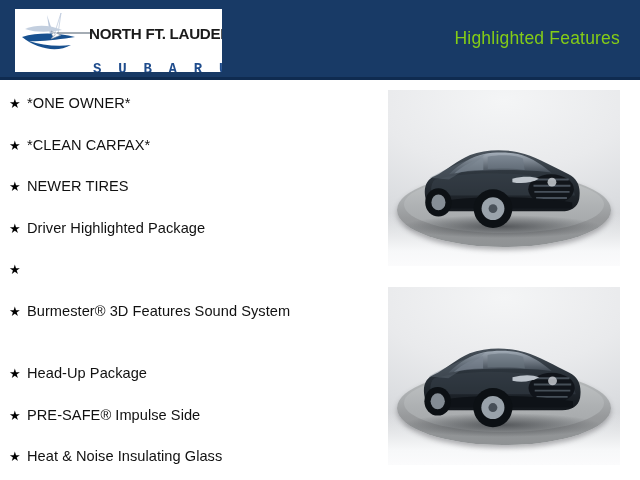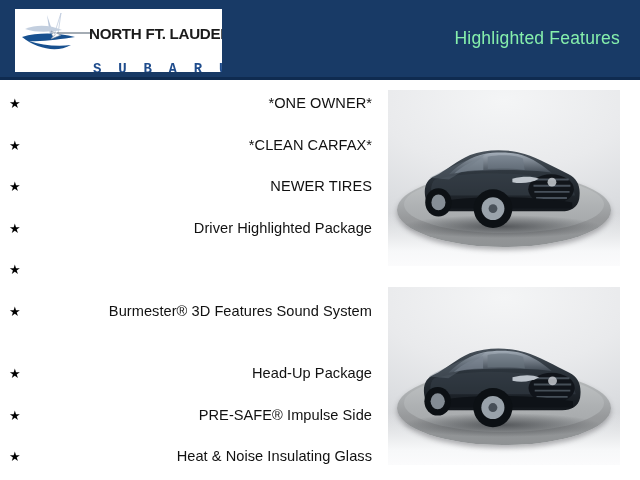--- a/index.html
+++ b/index.html
@@ -72,21 +72,21 @@
     line-height: 14px;
     margin-top: 20px;
     white-space: nowrap;
     text-indent: 4px;
   }
   .header-title {
     position: absolute;
     right: 20px;
     top: 28px;
     font-size: 17.5px;
-    color: #86efac;
+    color: #84cc16;
     letter-spacing: 0.2px;
     white-space: nowrap;
   }
 
   
   .features {
     position: absolute;
     left: 0;
     top: 82px;
     width: 372px;
@@ -113,21 +113,20 @@
     line-height: 22px;
     padding-top: 11px;
   }
   .feature-label {
     flex: 1 1 auto;
     font-size: 14.6px;
     color: #111111;
     line-height: 19px;
     padding-top: 12px;
     letter-spacing: 0.05px;
-    text-align: right;
   }
 
   
   .photo {
     position: absolute;
     left: 388px;
     width: 232px;
     background: #ffffff;
     overflow: hidden;
   }

